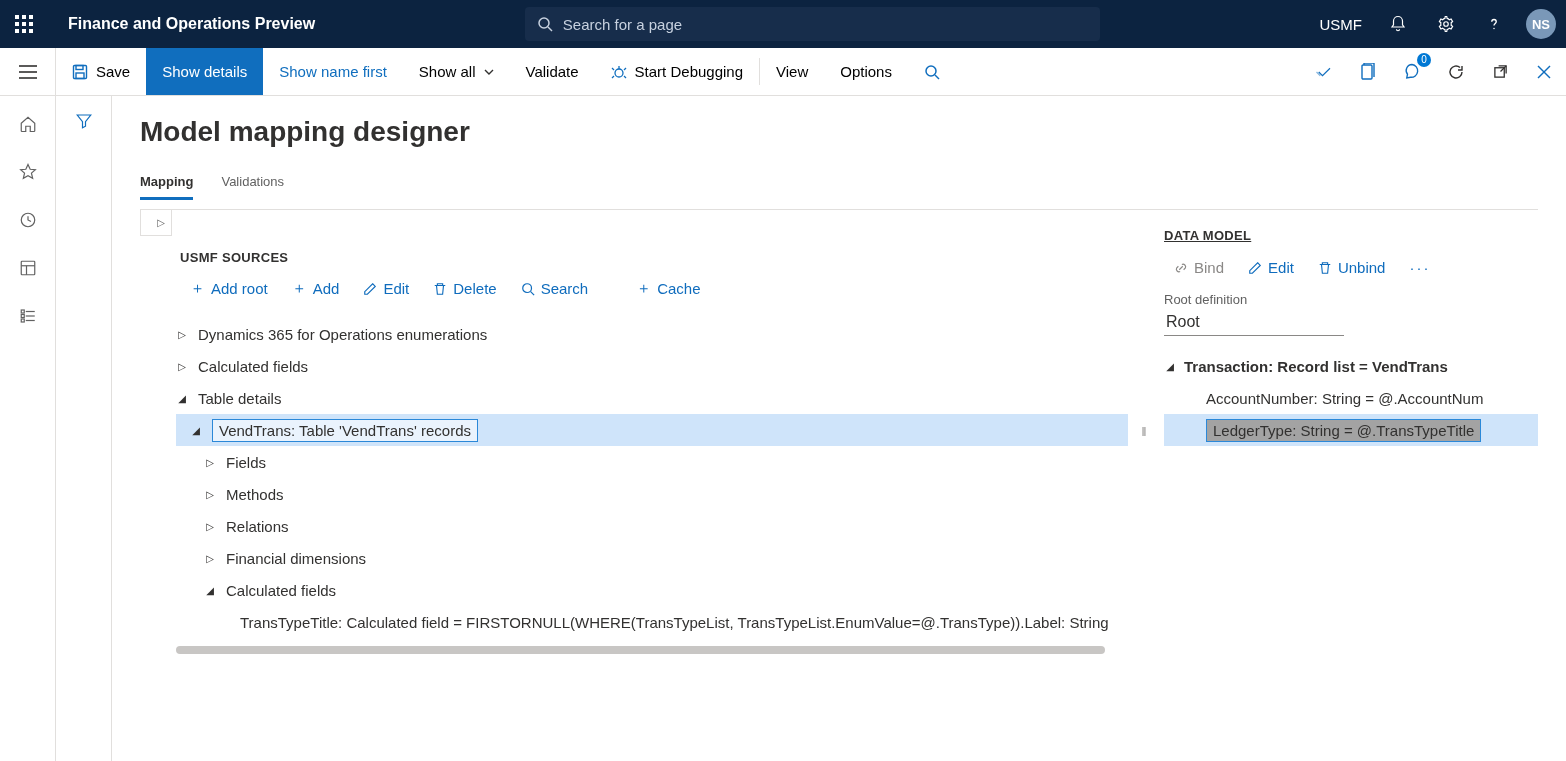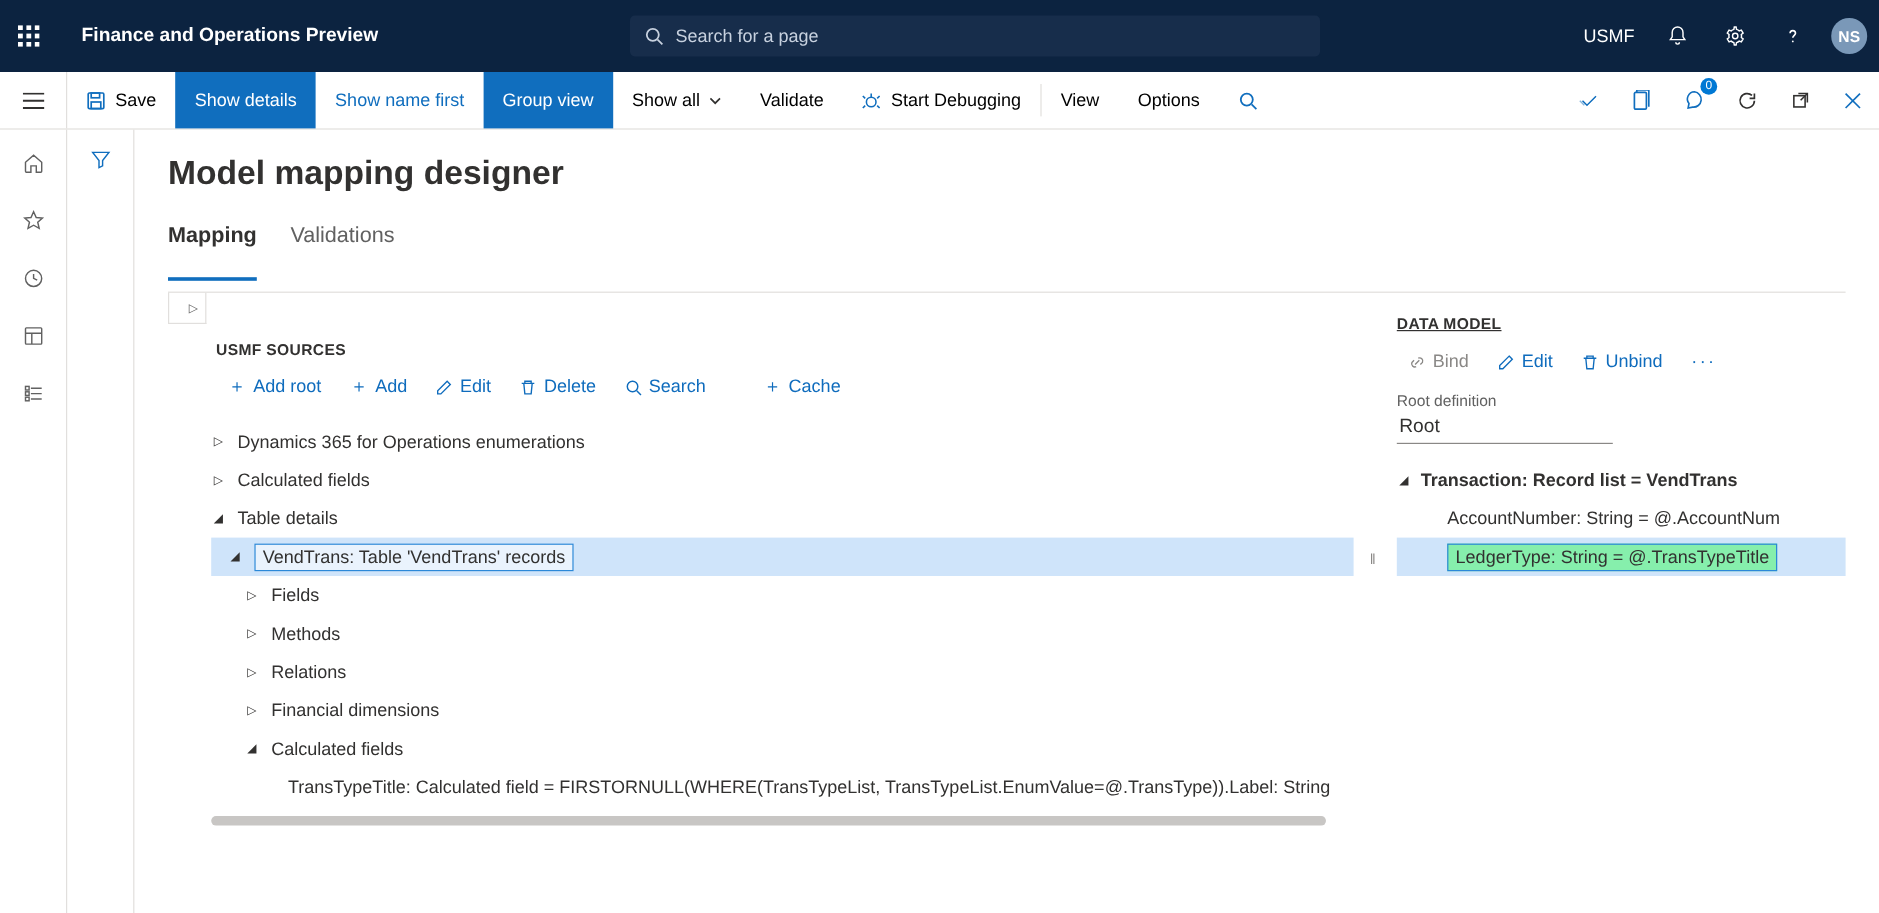--- a/index.html
+++ b/index.html
@@ -10,21 +10,21 @@
     --border:#e1dfdd;
     --highlight:#cfe4fa;
     --highlight-border:#2b88d8;
     --link:#0f6cbd;
   }
   *{box-sizing:border-box;font-family:"Segoe UI",Arial,sans-serif;}
   html,body{margin:0;padding:0;height:100%;width:100%;color:var(--text);}
   body{display:flex;flex-direction:column;min-width:1566px;}
 
   
-  .top-bar{height:60px;background:#0c2340;display:flex;align-items:center;color:#fff;font-size:14px;}
+  .top-bar{height:48px;background:#0c2340;display:flex;align-items:center;color:#fff;font-size:14px;}
   .waffle{width:48px;height:48px;display:flex;align-items:center;justify-content:center;}
   .waffle svg{width:18px;height:18px;}
   .app-title{font-weight:600;padding-left:20px;font-size:16px;white-space:nowrap;}
   .search-wrap{flex:1;display:flex;justify-content:center;}
   .search-box{width:575px;height:34px;background:#172d4b;border-radius:4px;display:flex;align-items:center;padding:0 12px;color:#c7d1df;}
   .search-box input{flex:1;background:transparent;border:none;outline:none;color:#ef4444;font-size:15px;margin-left:8px;}
   .search-box input::placeholder{color:#c7d1df;}
   .top-right{display:flex;align-items:center;gap:4px;padding-right:10px;}
   .top-right .ritem{width:44px;height:48px;display:flex;align-items:center;justify-content:center;color:#fff;}
   .txt-item{padding:0 10px;font-size:15px;}
@@ -44,21 +44,21 @@
   
   .body-row{flex:1;display:flex;min-height:0;}
   .rail{width:56px;border-right:1px solid var(--border);display:flex;flex-direction:column;align-items:center;padding-top:16px;gap:24px;}
   .rail .ricon2{width:24px;height:24px;color:#616161;display:flex;align-items:center;justify-content:center;}
   .filter-col{width:56px;border-right:1px solid var(--border);display:flex;justify-content:center;padding-top:16px;}
 
   .main{flex:1;padding:18px 28px 20px 28px;min-width:0;}
   .crumb{font-size:14px;color:var(--text-muted);letter-spacing:.2px;}
   .page-title{font-size:28px;font-weight:600;margin-top:2px;}
   .tabs{display:flex;gap:28px;margin-top:26px;border-bottom:1px solid transparent;}
-  .tab{font-size:18px;padding-bottom:24px;color:var(--text-muted);cursor:pointer;}
+  .tab{font-size:13px;padding-bottom:8px;color:var(--text-muted);cursor:pointer;}
   .tab.active{color:var(--text);font-weight:600;border-bottom:3px solid #106ebe;}
 
   .split{display:flex;margin-top:8px;border-top:1px solid var(--border);position:relative;}
   .split .left{flex:1;min-width:0;padding-right:12px;}
   .split .right{width:390px;padding-left:16px;}
   .split-handle{width:8px;display:flex;align-items:center;justify-content:center;color:#8a8886;font-size:12px;cursor:col-resize;}
 
   .tiny-nav{width:32px;border:1px solid var(--border);border-top:none;height:26px;display:flex;align-items:center;justify-content:flex-end;padding-right:6px;color:#616161;font-size:10px;}
 
   .section-hdr{font-weight:700;font-size:13px;letter-spacing:.3px;margin:14px 0 8px 40px;}
@@ -82,21 +82,21 @@
   .node .row-fill{flex:1;}
   .scroll-hint{height:8px;background:#c8c6c4;margin:8px 0 0 36px;width:94%;border-radius:4px;}
 
   .root-lbl{font-size:13px;color:var(--text-muted);margin-top:10px;}
   .root-val{font-size:16px;padding:4px 2px;border-bottom:1px solid #8a8886;width:180px;margin-top:2px;}
 
   .dm-tree{margin-top:14px;font-size:15px;}
   .dm-node{display:flex;align-items:center;height:32px;gap:8px;white-space:nowrap;}
   .dm-node.l2{padding-left:42px;}
   .dm-sel{background:var(--highlight);}
-  .dm-sel .selbox{border:1px solid var(--highlight-border);padding:2px 6px;background:#86efac;}
+  .dm-sel .selbox{border:1px solid var(--highlight-border);padding:2px 6px;background:#a3a3a3;}
 
   svg{display:block;}
 </style>
 </head>
 <body>
 
 <div class="top-bar">
   <div class="waffle">
     <svg viewBox="0 0 18 18" fill="#fff">
         <rect width="4" height="4"></rect>
@@ -155,21 +155,20 @@
   <button class="abtn">
     <svg width="16" height="16" viewBox="0 0 16 16" fill="none" stroke="#106ebe" stroke-width="1.4">
         <rect x="1.5" y="1.5" width="13" height="13" rx="1"></rect>
         <rect x="4" y="1.5" width="7" height="4"></rect>
         <rect x="4" y="9" width="8" height="5.5"></rect>
       </svg>
     <span>Save</span>
   </button>
   <button class="abtn blue-fill">Show details</button>
   <button class="abtn blue-text">Show name first</button>
-  <button class="abtn blue-fill">Group view</button>
   <button class="abtn">
     <span>Show all</span>
     <svg width="10" height="8" viewBox="0 0 10 6" fill="none" stroke="#323130" stroke-width="1.4">
         <path d="M1 1l4 4 4-4"></path>
       </svg>
   </button>
   <button class="abtn">Validate</button>
   <button class="abtn">
     <svg width="16" height="16" viewBox="0 0 16 16" fill="none" stroke="#106ebe" stroke-width="1.3">
         <circle cx="8" cy="9" r="4"></circle>

